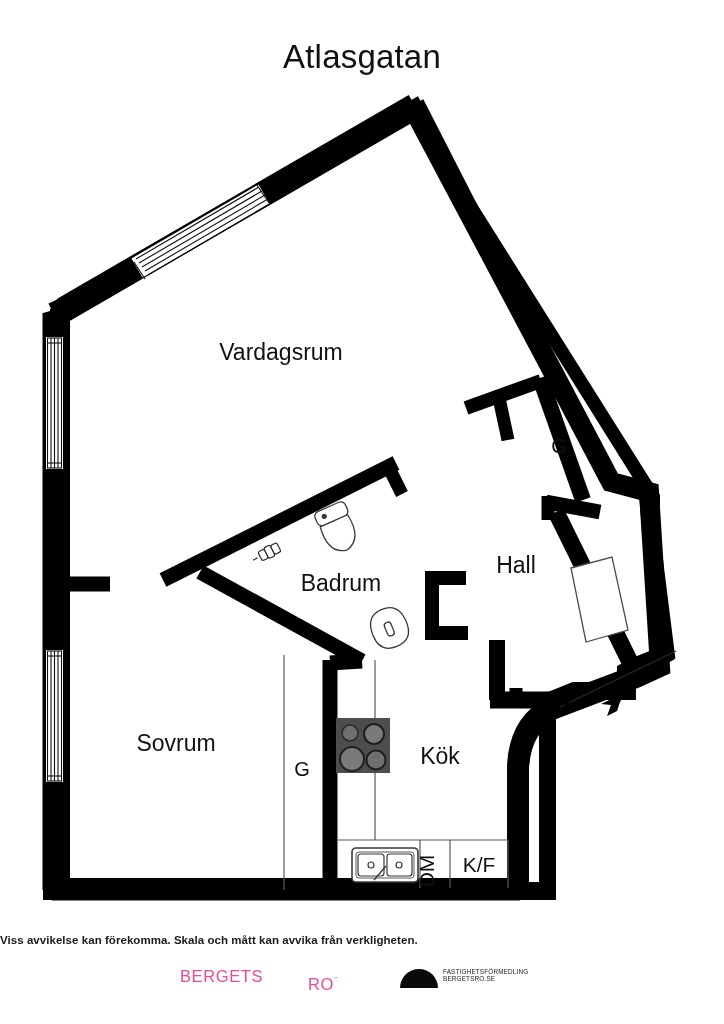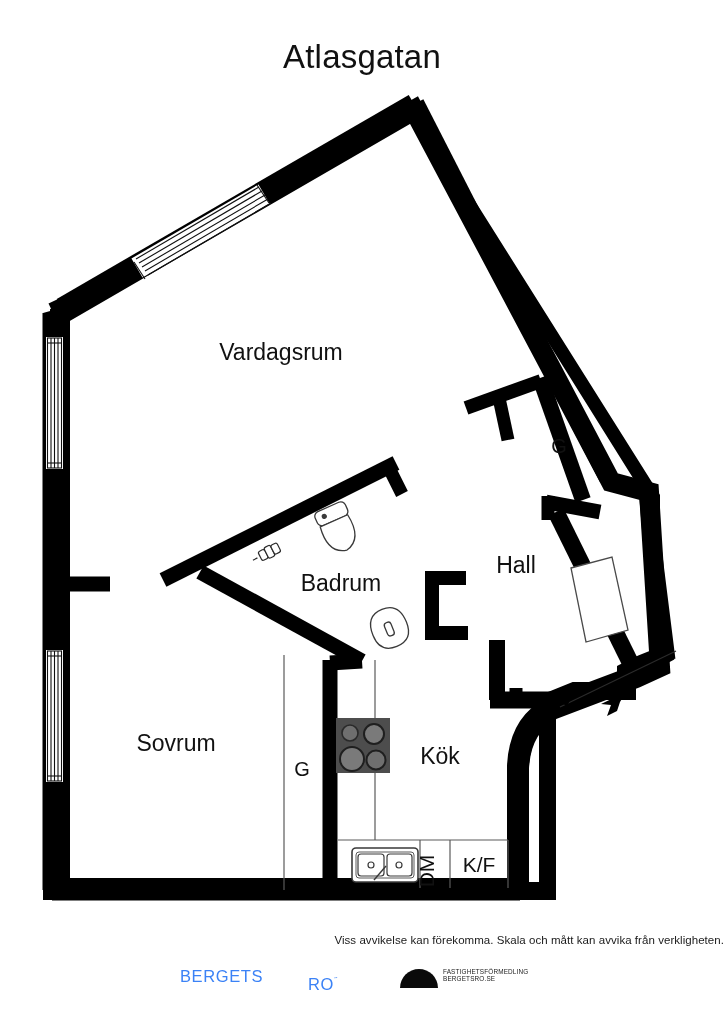--- a/index.html
+++ b/index.html
@@ -53,38 +53,38 @@
     font-family: "Liberation Sans", sans-serif;
     fill: #111111;
     font-size: 21px;
     text-anchor: middle;
   }
   #disclaimer {
     position: absolute;
     top: 934px;
     left: 0;
     width: 724px;
-    text-align: right;
+    text-align: left;
     font-size: 11.5px;
-    font-weight: 400;
+    font-weight: 700;
     color: #1a1a1a;
     letter-spacing: 0.05px;
   }
   #footer-brand {
     position: absolute;
     top: 962px;
     left: 0;
     width: 724px;
     height: 44px;
   }
   .brand-word {
     position: absolute;
     font-size: 16.5px;
     font-weight: 400;
-    color: #3b82f6;
+    color: #ec4899;
     letter-spacing: 0.6px;
   }
   #brand-bergets { left: 180px; top: 5px; }
   #brand-ro { left: 308px; top: 13px; }
   #brand-ro .tick {
     font-size: 9px;
     vertical-align: super;
   }
   #brand-logo {
     position: absolute;

